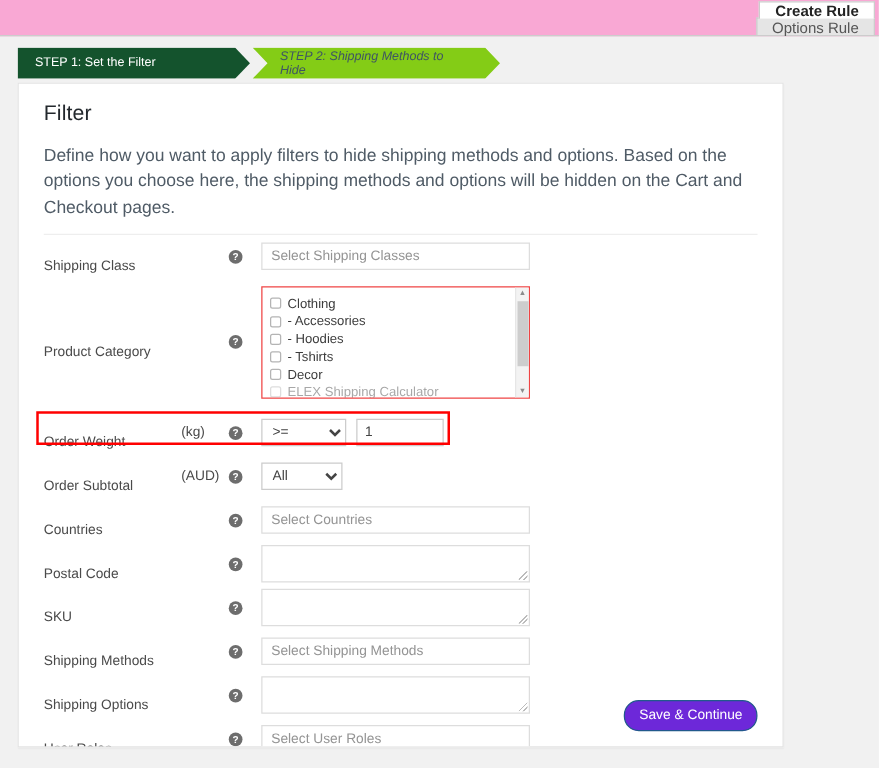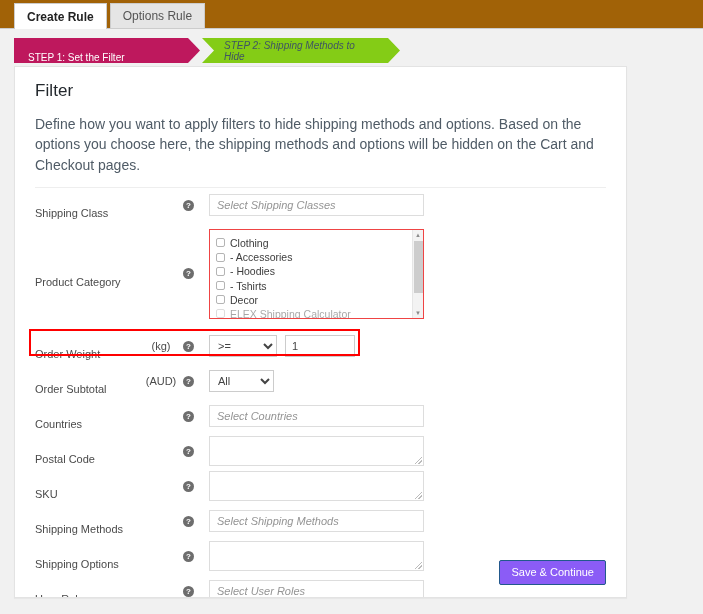--- a/index.html
+++ b/index.html
@@ -11,21 +11,22 @@
     -webkit-font-smoothing: antialiased;
   }
 
   
   .tabbar {
     position: absolute; left: 0; top: 0;
     width: 703px; height: 29px;
     padding-left: 14px;
     display: flex; align-items: flex-end;
     border-bottom: 1px solid #ccc;
-    background: #a16207;
+    background: #f9a8d4;
+    flex-direction: column;
   }
   .tab {
     height: 25px;
     padding: 0 12px;
     display: flex; align-items: center;
     font-size: 12px;
     color: #555;
     background: #e5e5e5;
     border: 1px solid #ccc;
     border-bottom: none;
@@ -109,21 +110,21 @@
     flex: none;
     font-size: 11px;
     color: #4a4a4a;
     margin-top: 16px;
   }
   .row .unit {
     width: 38px;
     flex: none;
     font-size: 11px;
     color: #4a4a4a;
-    text-align: center;
+    text-align: left;
     padding-right: 6px;
   }
   .row .spacer-unit { width: 38px; flex: none; }
   .help {
     width: 11px; height: 11px;
     flex: none;
     border-radius: 50%;
     background: #6d6d6d;
     color: #fff;
     font-size: 8px;
@@ -139,21 +140,20 @@
   .txtfield {
     width: 215px; height: 22px;
     border: 1px solid #ddd;
     background: #fff;
     font-size: 11px;
     color: #949494;
     padding: 0 7px;
     line-height: 20px;
     display: flex; align-items: center;
     cursor: text;
-    font-style: italic;
   }
   .textarea {
     width: 215px; height: 30px;
     border: 1px solid #ddd;
     background: #fff;
     position: relative;
     cursor: text;
   }
   .textarea::after {
     content: "";
@@ -266,21 +266,21 @@
 <div class="tabbar">
   <div class="tab active">
     <span>Create Rule</span>
   </div>
   <div class="tab">
     <span>Options Rule</span>
   </div>
 </div>
 
 <div class="steps">
-  <div class="step done" style="background: #be185d; align-items: flex-end;">
+  <div class="step done" style="background: #14532d;">
     <span>STEP 1: Set the Filter</span>
   </div>
   <div class="step next" style="background: #84cc16; font-style: italic;">
     <span>STEP 2: Shipping Methods to Hide</span>
   </div>
 </div>
 
 <div class="panel">
   <h1 class="panel-title">Filter</h1>
   <p class="panel-desc">Define how you want to apply filters to hide shipping methods and options. Based on the options you choose here, the shipping methods and options will be hidden on the Cart and Checkout pages.</p>
@@ -414,15 +414,15 @@
 
     <div class="row">
       <div class="label">Vendors</div>
       <div class="spacer-unit"></div>
       <div class="help">?</div>
     </div>
 
   </div>
 
   <div class="footer">
-    <button class="btn-primary" style="background: #8b5cf6;">Save &amp; Continue</button>
+    <button class="btn-primary" style="background: #6d28d9; border-radius: 12px;">Save &amp; Continue</button>
   </div>
 </div>
 
 </body></html>

